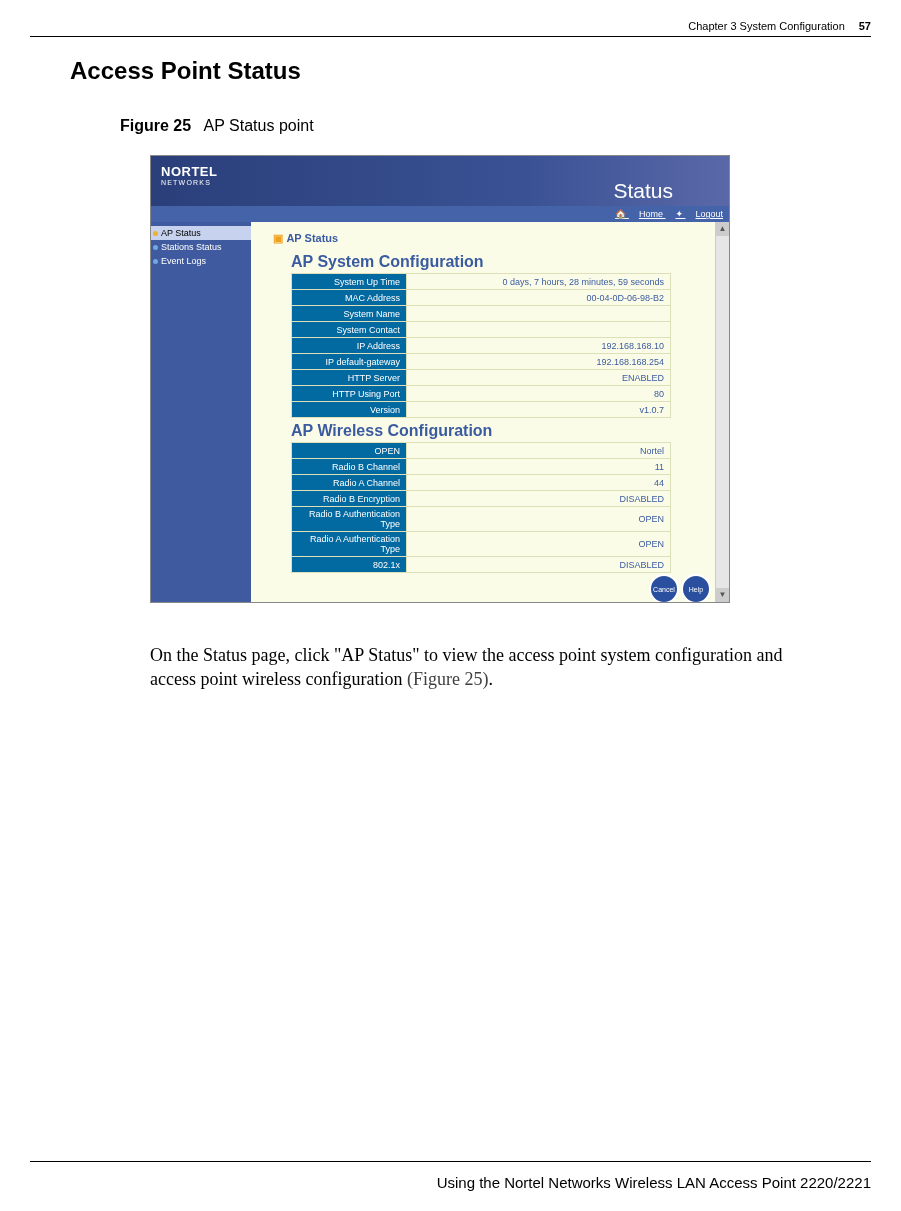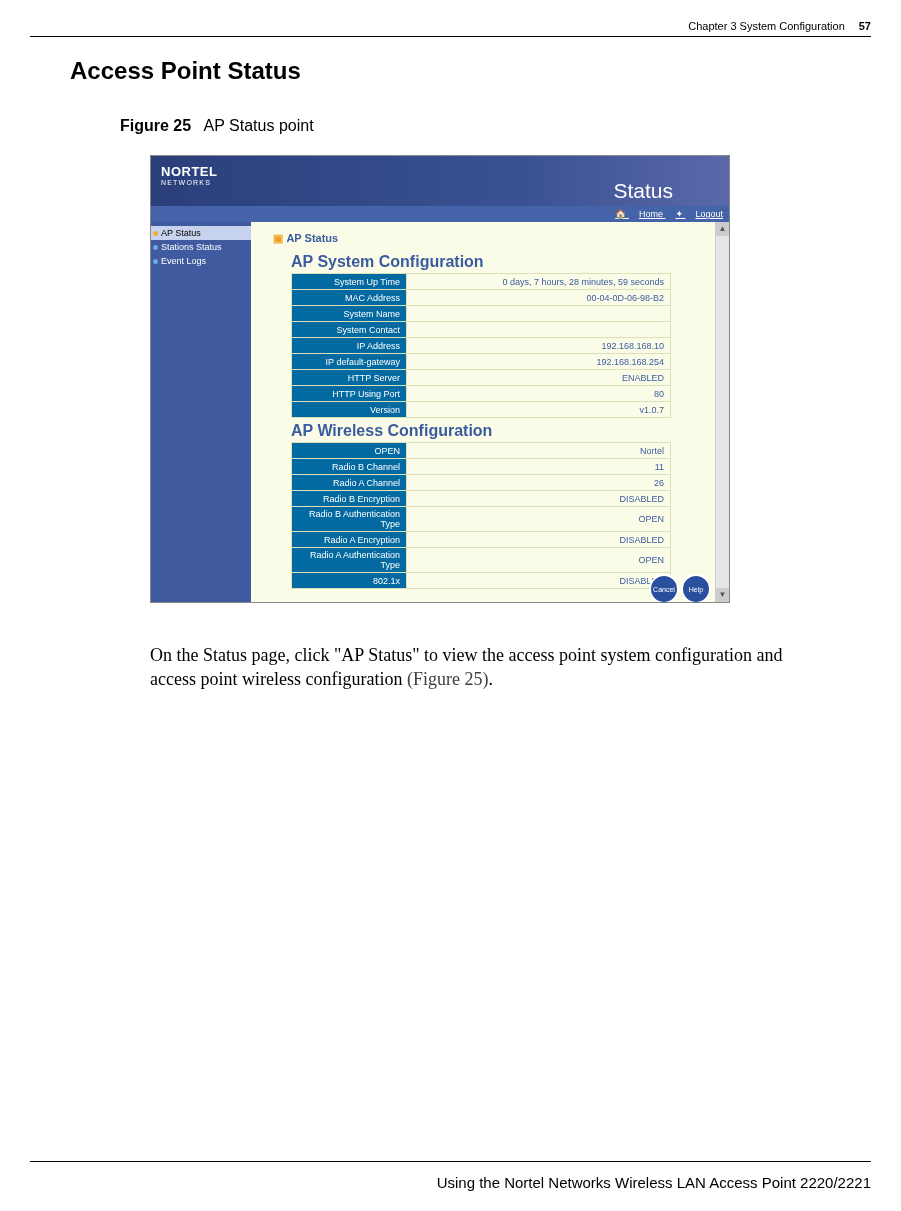--- a/index.html
+++ b/index.html
@@ -282,33 +282,29 @@
             <tr>
               <td class="label">OPEN</td>
               <td class="value">Nortel</td>
             </tr>
         <tr>
               <td class="label">Radio B Channel</td>
               <td class="value">11</td>
             </tr>
         <tr>
               <td class="label">Radio A Channel</td>
-              <td class="value">26</td>
+              <td class="value">44</td>
             </tr>
         <tr>
               <td class="label">Radio B Encryption</td>
               <td class="value">DISABLED</td>
             </tr>
         <tr>
               <td class="label">Radio B Authentication Type</td>
               <td class="value">OPEN</td>
-            </tr>
-        <tr>
-              <td class="label">Radio A Encryption</td>
-              <td class="value">DISABLED</td>
             </tr>
         <tr>
               <td class="label">Radio A Authentication Type</td>
               <td class="value">OPEN</td>
             </tr>
         <tr>
               <td class="label">802.1x</td>
               <td class="value">DISABLED</td>
             </tr>
       </tbody>

